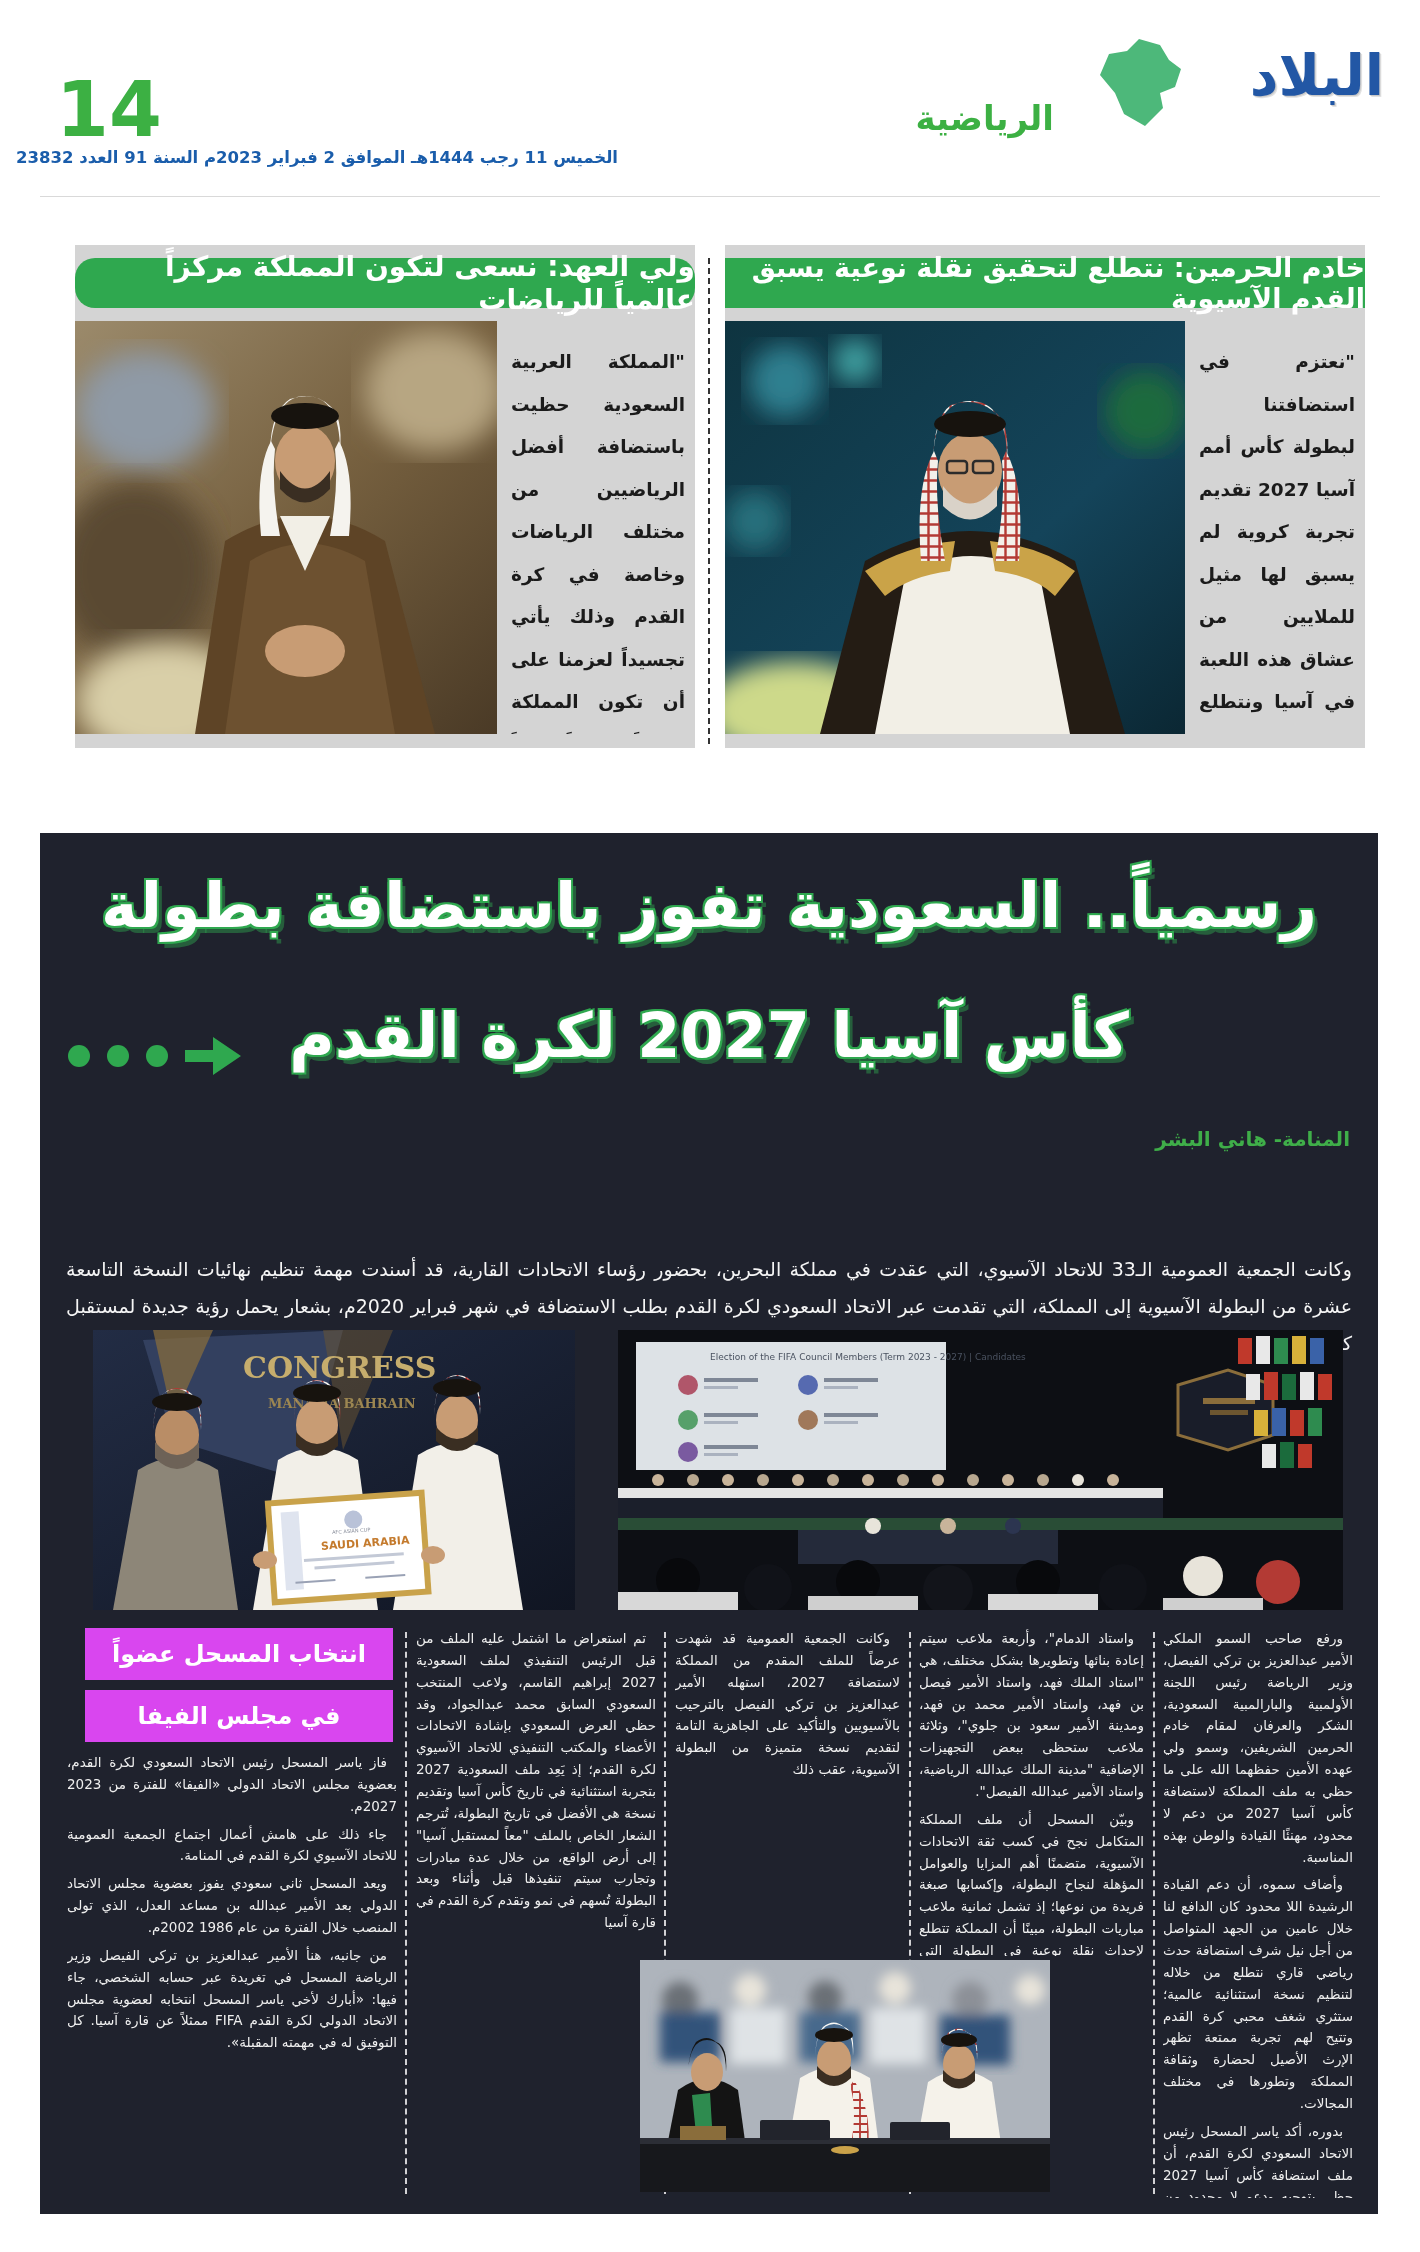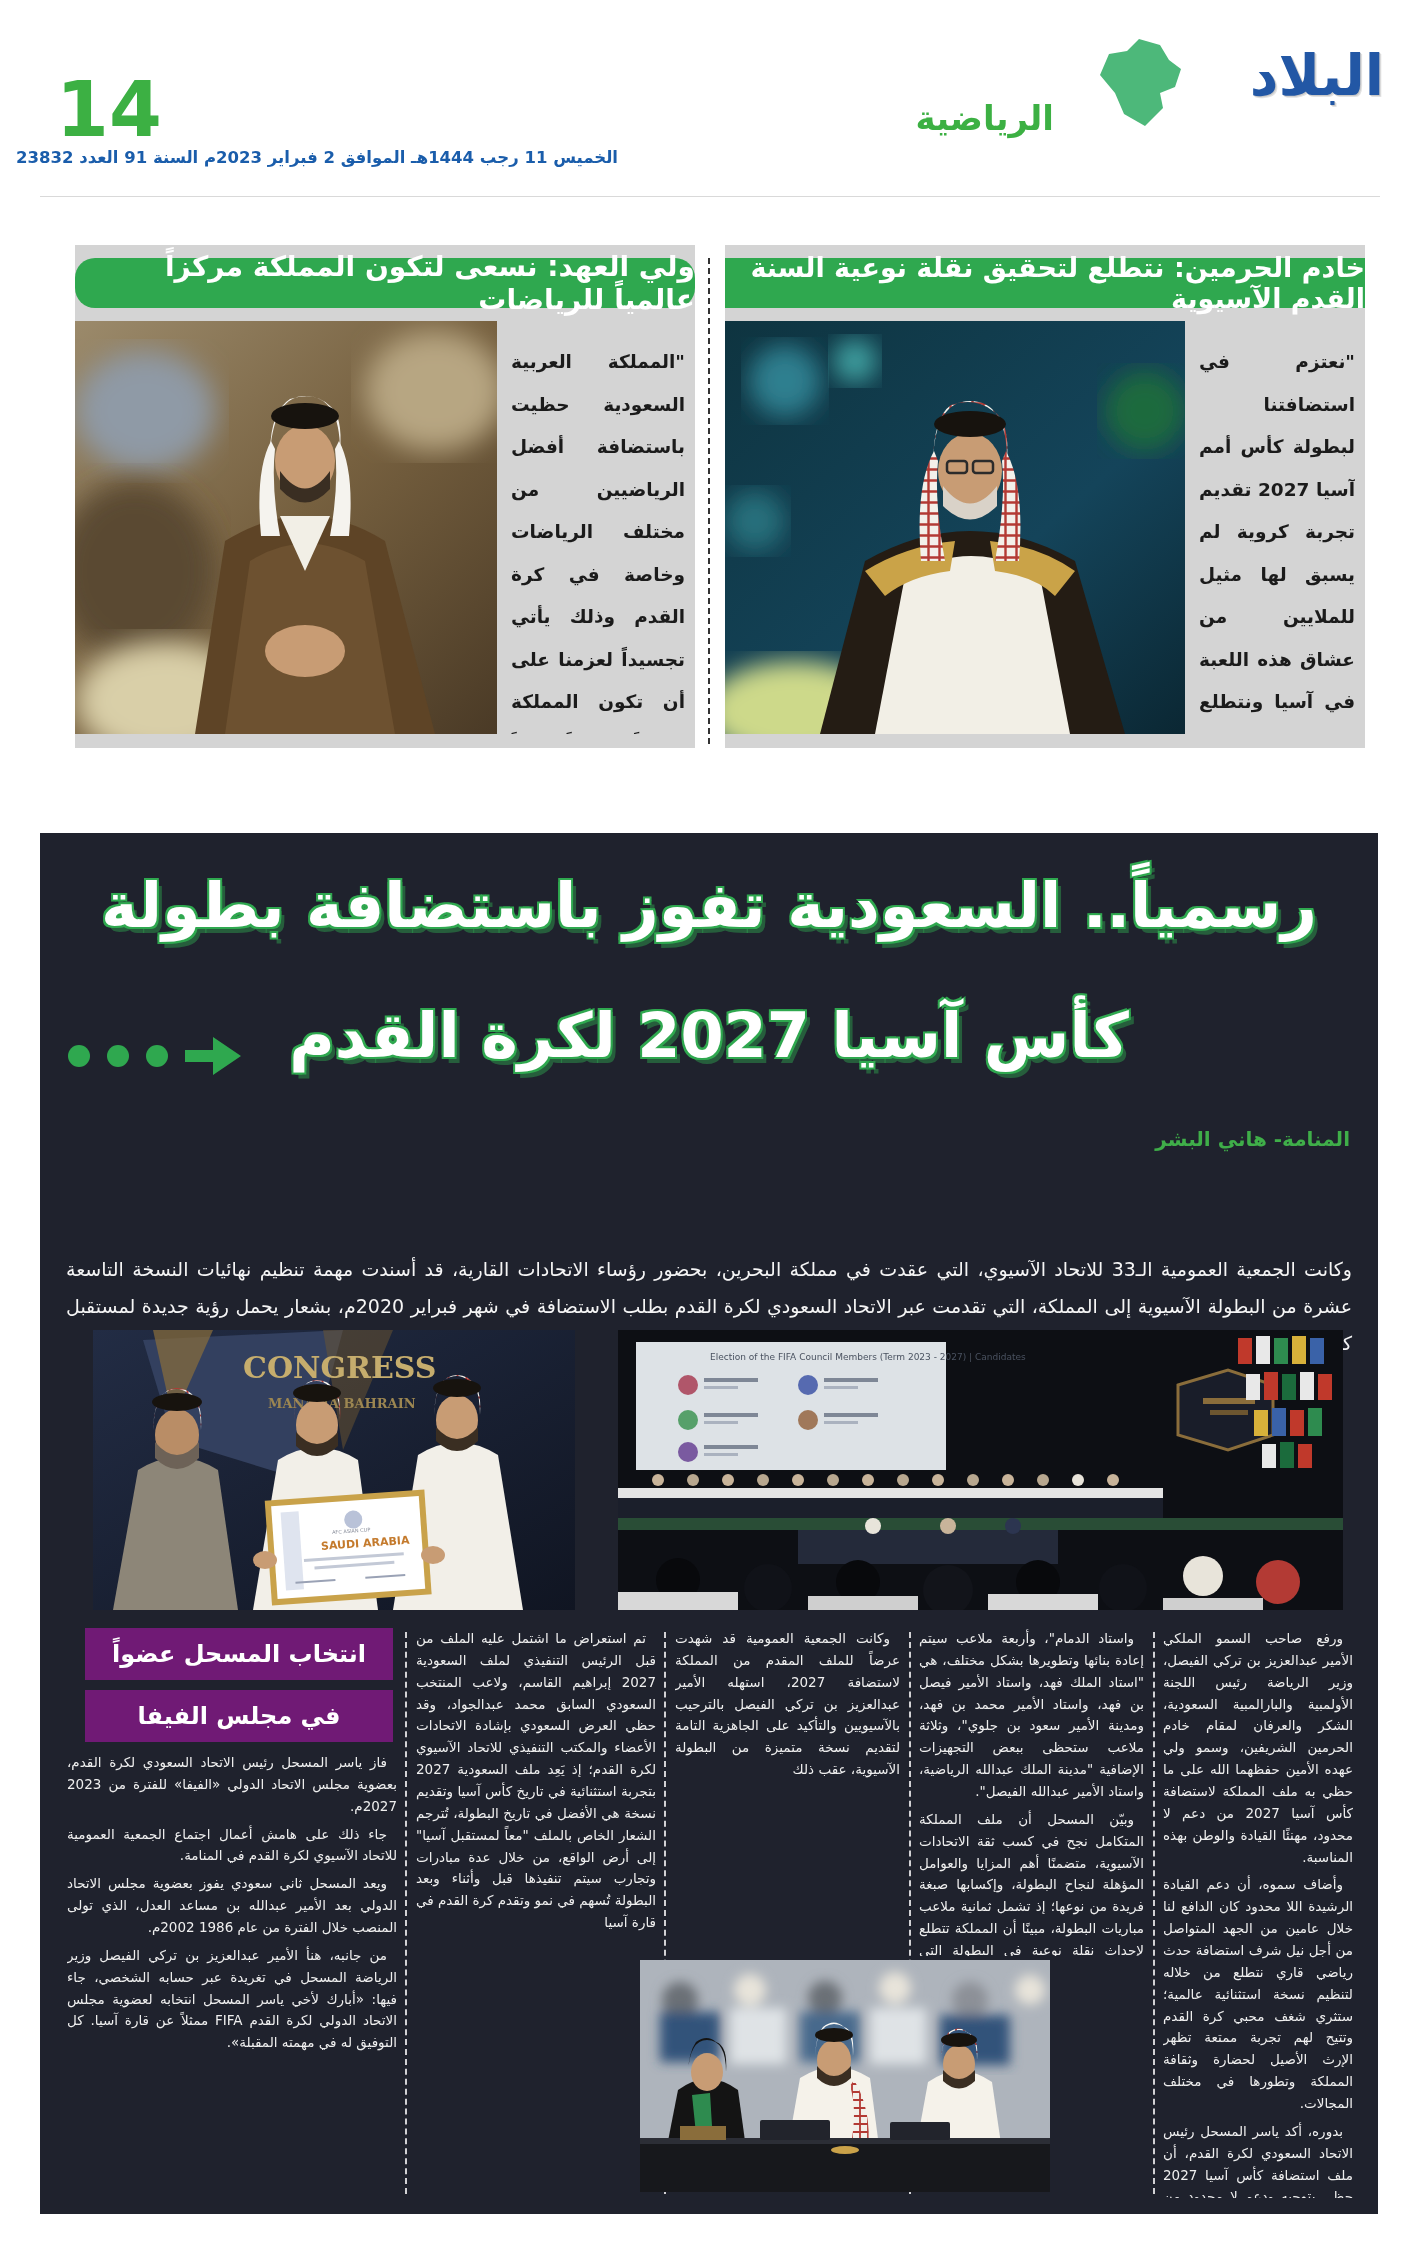--- a/index.html
+++ b/index.html
@@ -53,21 +53,21 @@
   .col{position:absolute;top:0;bottom:0;overflow:hidden;direction:rtl;color:#efefef;
        font-size:13.5px;line-height:1.62;text-align:justify;text-align-last:right;}
   .col p{margin:0 0 6px 0;text-indent:10px;}
   .colA{right:0;width:190px;}
   .colB{right:209px;width:225px;max-height:328px;}
   .colC{right:453px;width:225px;max-height:328px;}
   .colD{right:697px;width:240px;}
   .colE{right:956px;width:330px;}
   .col-dash{position:absolute;top:4px;bottom:4px;border-left:2px dashed rgba(255,255,255,.8);}
   .d1{right:198px;} .d2{right:442px;} .d3{right:687px;} .d4{right:946px;}
-  .subhead{background:#701a75;color:#fff;font-weight:800;font-size:24px;height:52px;margin:0 4px 10px 18px;
+  .subhead{background:#d946ef;color:#fff;font-weight:800;font-size:24px;height:52px;margin:0 4px 10px 18px;
            display:flex;align-items:center;justify-content:center;direction:rtl;}
   .lower-photo{position:absolute;left:575px;top:332px;width:410px;height:232px;z-index:5;}
   svg{display:block;}
 </style>
 </head>
 <body>
 
 <div class="page">
 
   <div class="page-number">14</div>
@@ -111,21 +111,21 @@
         <path d="M264 120 Q280 150 274 215 L255 215 Q264 165 260 128 Z" fill="#f5f3ee"></path>
         <ellipse cx="230" cy="95" rx="34" ry="13" fill="#17130e"></ellipse>
       </svg>
     </div>
     <div class="card-quote">"المملكة العربية السعودية حظيت باستضافة أفضل الرياضيين من مختلف الرياضات وخاصة في كرة القدم وذلك يأتي تجسيداً لعزمنا على أن تكون المملكة مركزاً عالمياً رائداً لمختلف الرياضات".</div>
   </div>
 
   <div class="v-dash"></div>
 
   <div class="card card-right">
-    <div class="card-headline">خادم الحرمين: نتطلع لتحقيق نقلة نوعية السنة القدم الآسيوية</div>
+    <div class="card-headline">خادم الحرمين: نتطلع لتحقيق نقلة نوعية يسبق القدم الآسيوية</div>
     <div class="card-photo">
       <svg width="460" height="413" viewBox="0 0 460 413" preserveAspectRatio="none">
         <defs>
           <linearGradient id="bgB" x1="0" y1="0" x2="1" y2="1">
             <stop offset="0" stop-color="#0e3440"></stop>
               <stop offset="0.6" stop-color="#14445a"></stop>
               <stop offset="1" stop-color="#0b2733"></stop>
           </linearGradient>
           <filter id="blB">
               <feGaussianBlur stdDeviation="12"></feGaussianBlur>

